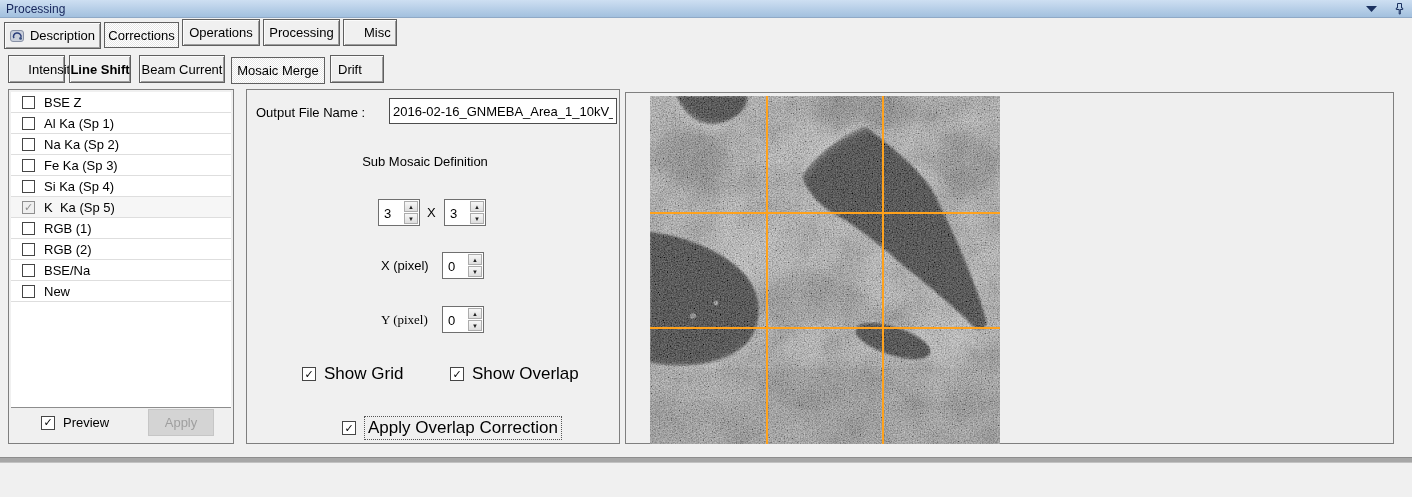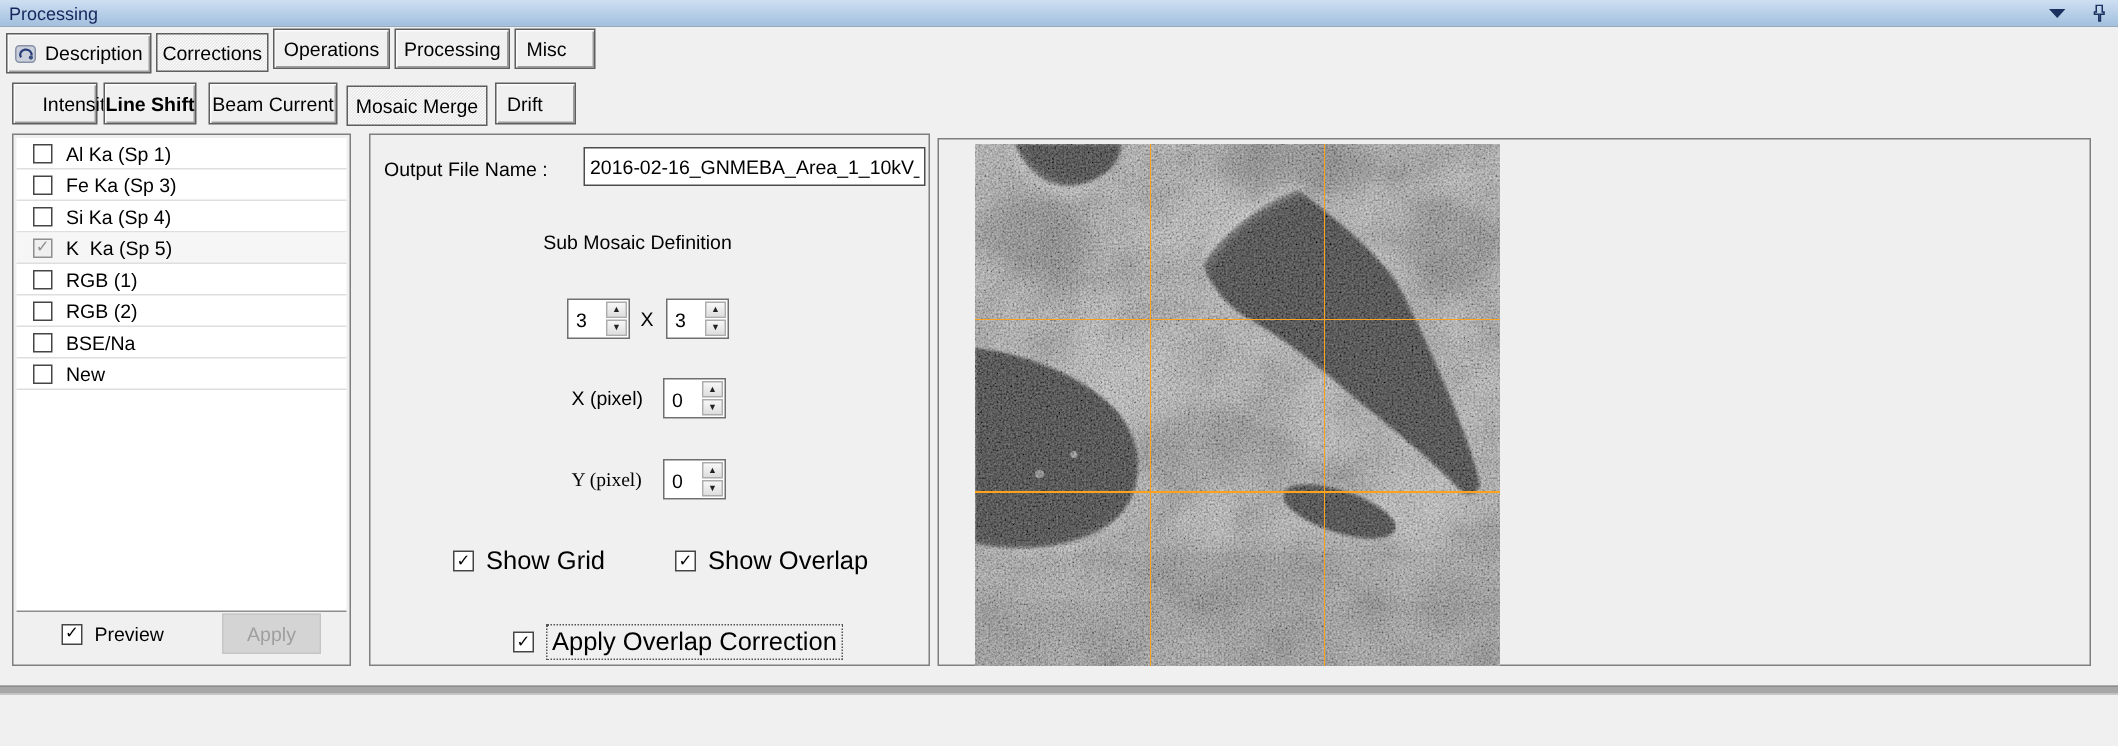--- a/index.html
+++ b/index.html
@@ -130,21 +130,21 @@
   </div>
   <div class="tab active" style="left:104px; top:22px; width:75px; height:26px;">
     <span>Corrections</span>
   </div>
   <div class="tab" style="left:182px; top:19px; width:78px; height:27px;">
     <span>Operations</span>
   </div>
   <div class="tab" style="left:263px; top:19px; width:77px; height:27px;">
     <span>Processing</span>
   </div>
-  <div class="tab" style="left:343px; top:19px; width:54px; height:27px; justify-content:flex-start; padding-left:7px;">
+  <div class="tab" style="left:343px; top:19px; width:54px; height:27px; justify-content:flex-start; padding-left:20px;">
     <span>Misc</span>
   </div>
 </div>
 
 <div>
   <div class="tab" style="left:8px; top:55px; width:57px; height:28px;padding-left:32px;">
     <span>Intensity</span>
   </div>
   <div class="tab" style="left:69px; top:55px; width:62px; height:28px;font-weight:bold;">
     <span>Line Shift</span>
@@ -157,21 +157,29 @@
   </div>
   <div class="tab" style="left:330px; top:55px; width:54px; height:28px; justify-content:flex-start; padding-left:7px;">
     <span>Drift</span>
   </div>
 </div>
 
 <div class="panel" id="panel-list">
   <div class="listbox">
     <div class="list-row">
       <span class="cb"></span>
+      <span class="list-label">BSE Z</span>
+    </div>
+    <div class="list-row">
+      <span class="cb"></span>
       <span class="list-label">Al Ka (Sp 1)</span>
+    </div>
+    <div class="list-row">
+      <span class="cb"></span>
+      <span class="list-label">Na Ka (Sp 2)</span>
     </div>
     <div class="list-row">
       <span class="cb"></span>
       <span class="list-label">Fe Ka (Sp 3)</span>
     </div>
     <div class="list-row">
       <span class="cb"></span>
       <span class="list-label">Si Ka (Sp 4)</span>
     </div>
     <div class="list-row checked">

